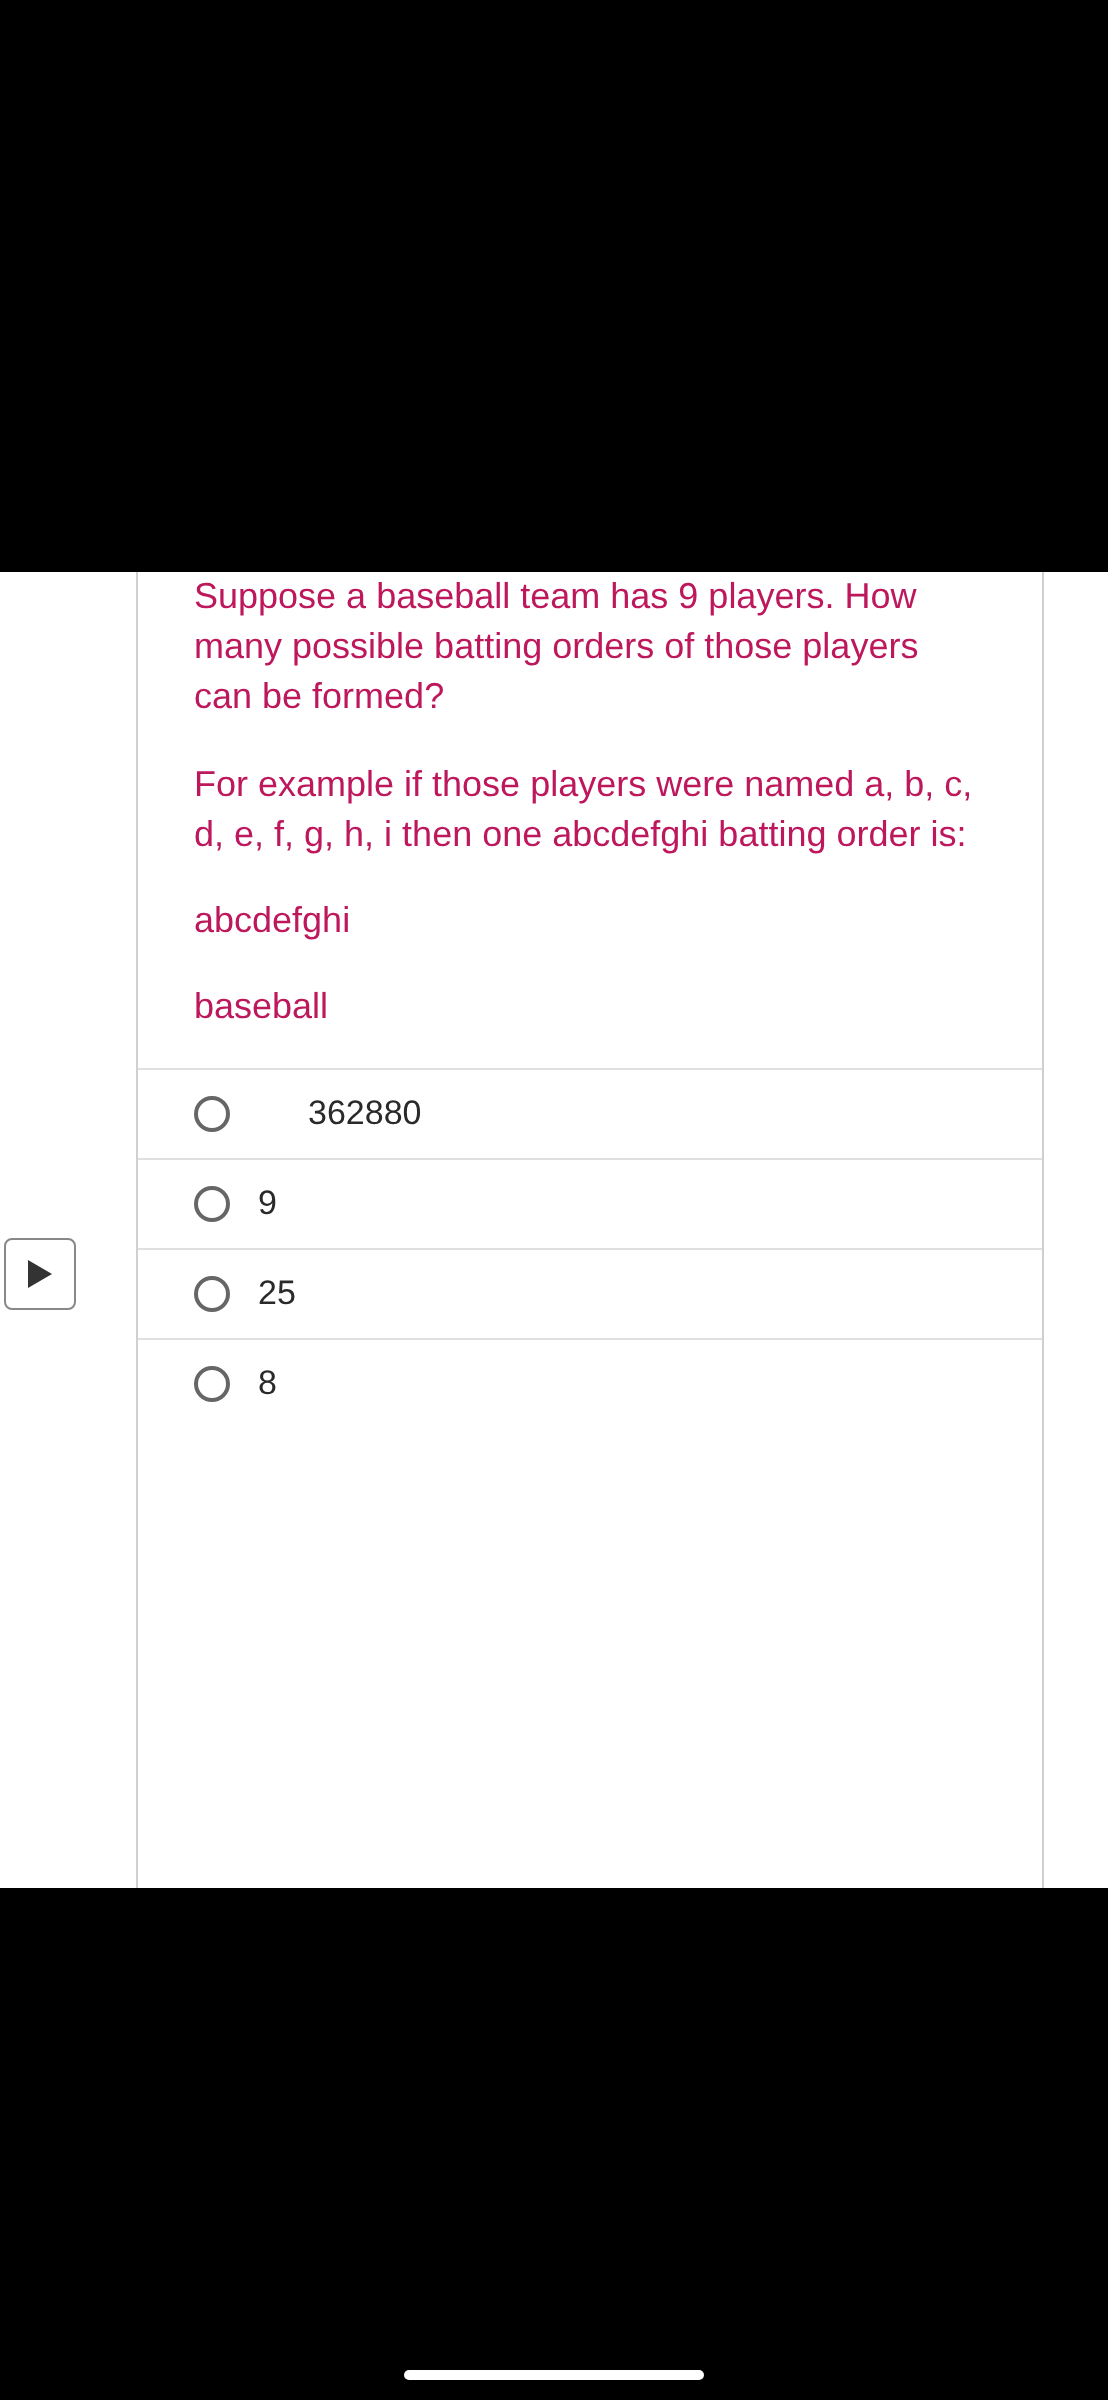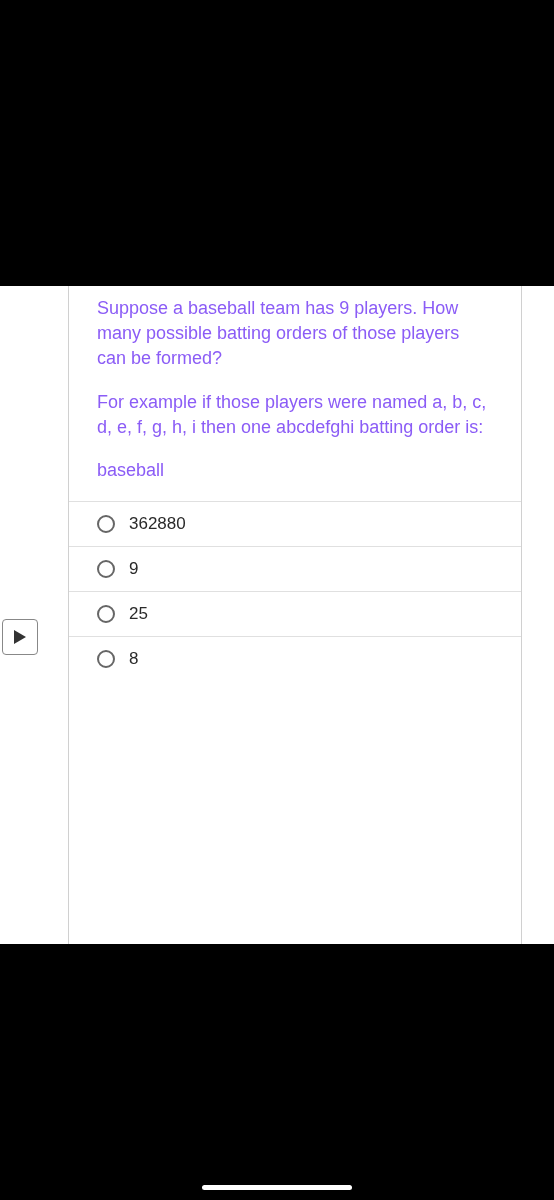--- a/index.html
+++ b/index.html
@@ -48,42 +48,43 @@
       border-left: 1px solid #d0d0d0;
       border-right: 1px solid #d0d0d0;
       padding: 0;
       position: relative;
     }
     .right-gutter {
       width: 32px;
       flex-shrink: 0;
     }
     .question-body {
-      padding: 10px 28px 0 28px;
-      color: #8b5cf6;
+      padding: 0 28px 0 28px;
+      color: #be185d;
       font-size: 18px;
       line-height: 1.4;
     }
     .question-body p {
       margin-bottom: 18px;
     }
     .options {
       margin-top: 10px;
     }
     .option-row {
       display: flex;
       align-items: center;
       padding: 12px 0 12px 28px;
       border-top: 1px solid #e0e0e0;
       cursor: pointer;
       font-size: 17px;
       color: #2a2a2a;
     }
     .option-row:first-child {
       border-top: 1px solid #e0e0e0;
+      gap: 25px;
     }
     .radio {
       width: 18px;
       height: 18px;
       border: 2px solid #666;
       border-radius: 50%;
       margin-right: 14px;
       flex-shrink: 0;
     }
     .scrollbar-track {
@@ -114,20 +115,21 @@
       <svg width="12" height="14" viewBox="0 0 12 14">
         <path d="M0 0 L12 7 L0 14 Z" fill="#333"></path>
       </svg>
     </div>
   </div>
 
   <div class="main-panel">
     <div class="question-body">
       <p>Suppose a baseball team has 9 players. How many possible batting orders of those players can be formed?</p>
       <p>For example if those players were named a, b, c, d, e, f, g, h, i then one abcdefghi batting order is:</p>
+      <p>abcdefghi</p>
       <p>baseball</p>
     </div>
 
     <div class="options">
       <div class="option-row">
         <span class="radio"></span>
         <span>362880</span>
       </div>
       <div class="option-row">
         <span class="radio"></span>

